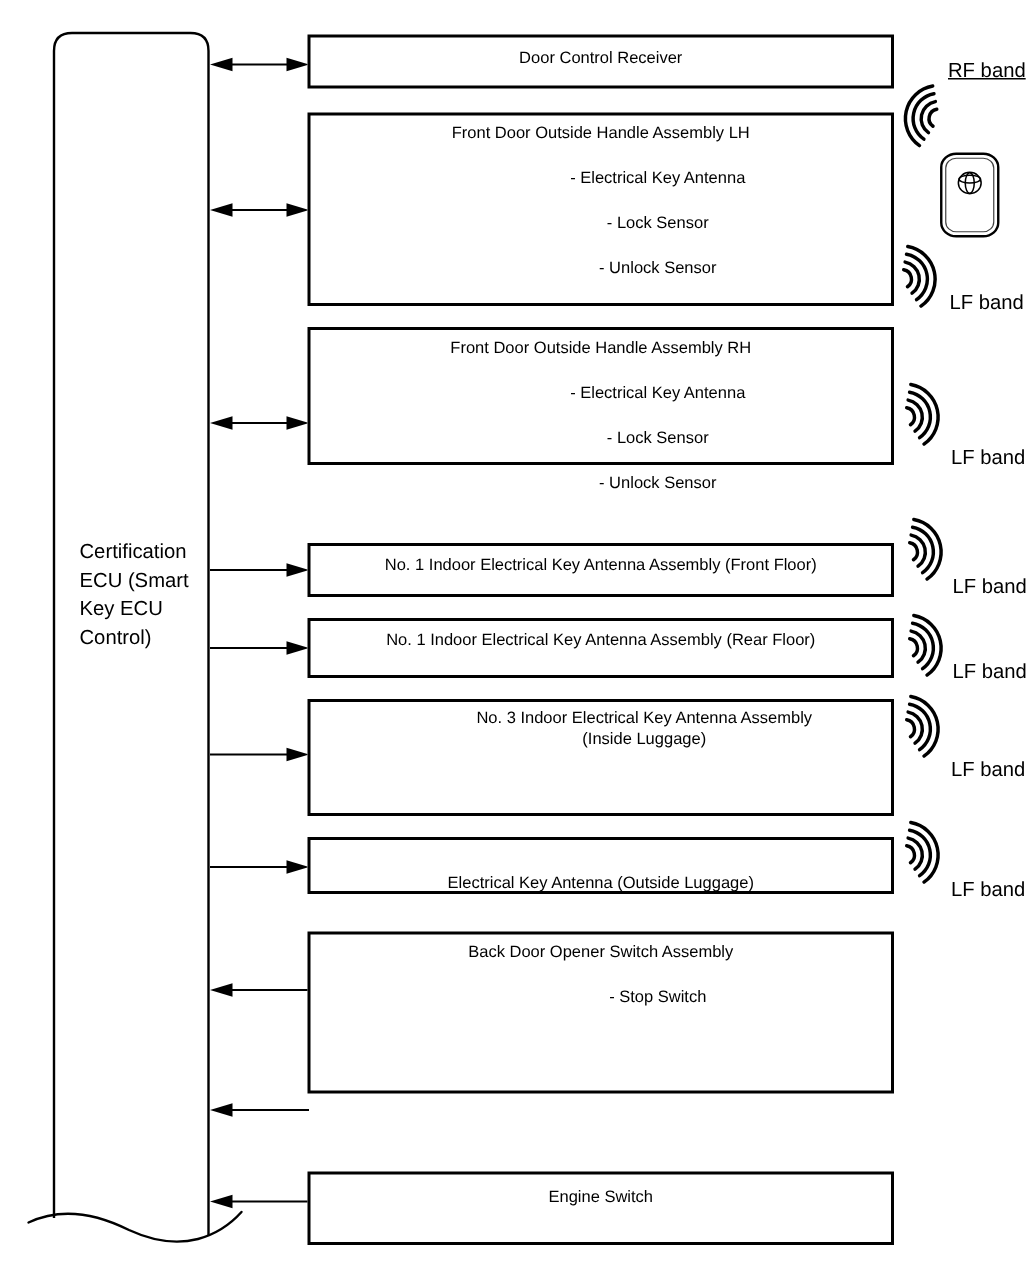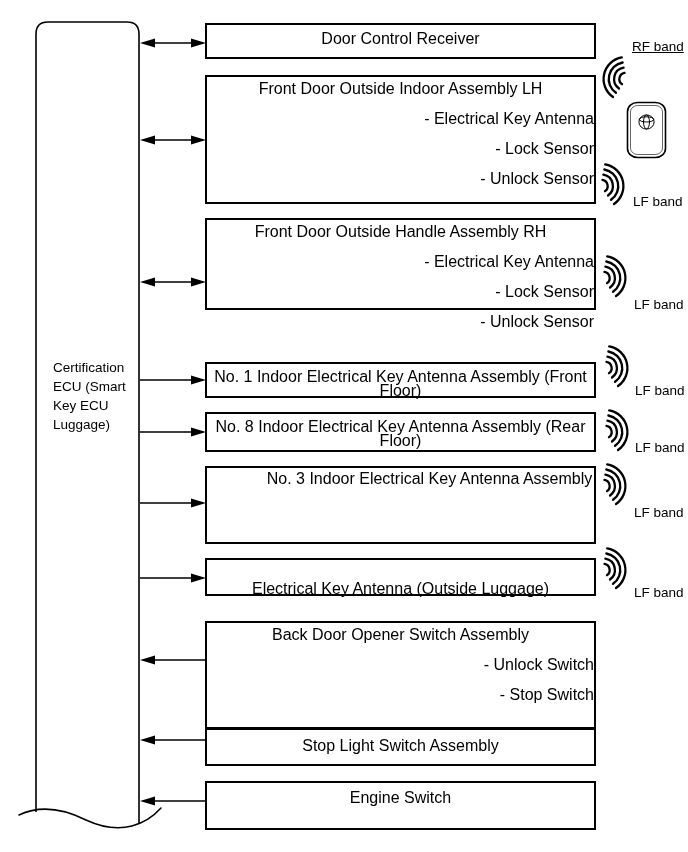--- a/index.html
+++ b/index.html
@@ -5,45 +5,45 @@
   html,body{margin:0;padding:0;background:#ffffff;}
   #stage{
     position:relative;width:688px;height:852px;background:#ffffff;
     font-family:"Liberation Sans","DejaVu Sans",sans-serif;color:#000;
     overflow:hidden;
   }
   svg{position:absolute;overflow:visible;}
   .box{
     position:absolute;left:205px;width:391px;box-sizing:border-box;
     border:2px solid #000;background:#ffffff;text-align:center;
-    font-size:16px;line-height:14px;
+    font-size:11px;line-height:14px;
   }
   .box .title{margin:0;}
-  .box .items{text-align:right;padding-left:76px;}
+  .box .items{text-align:center;padding-left:76px;}
   .box .item{margin-top:16px;white-space:nowrap;}
   .leftalign{text-align:center;padding-left:58px;}
   .bandlabel{position:absolute;font-size:13.5px;line-height:14px;white-space:nowrap;}
   .ecu-label{
     position:absolute;left:53px;top:358px;width:90px;
     font-size:13.5px;line-height:19px;
   }
   .waves{width:32px;height:44px;}
   .waves.rf{transform:scaleX(-1);}
 </style>
 </head>
 <body>
 
 <div id="stage">
 
   <svg style="left:0;top:0;" width="180" height="852" viewBox="0 0 180 852">
     <path d="M 36 812 L 36 34 Q 36 22 48 22 L 127 22 Q 139 22 139 34 L 139 824" fill="none" stroke="#000" stroke-width="1.6"></path>
     <path d="M 19 815 C 38 806 60 807 86 820 C 100 826.5 116 830 132 826 C 143 823 152 818 161 808" fill="none" stroke="#000" stroke-width="1.6" stroke-linecap="round"></path>
   </svg>
 
-  <div class="ecu-label">Certification ECU (Smart Key ECU Luggage)</div>
+  <div class="ecu-label">Certification ECU (Smart Key ECU Control)</div>
 
   <svg style="left:140px;top:37px;" width="66" height="12" viewBox="0 0 66 12">
     <line x1="13" y1="6" x2="53" y2="6" stroke="#000" stroke-width="1.4"></line>
     <polygon points="0,6 15,1.5 15,10.5" fill="#000"></polygon>
       <polygon points="66,6 51,1.5 51,10.5" fill="#000"></polygon>
   </svg>
   <svg style="left:140px;top:134px;" width="66" height="12" viewBox="0 0 66 12">
     <line x1="13" y1="6" x2="53" y2="6" stroke="#000" stroke-width="1.4"></line>
     <polygon points="0,6 15,1.5 15,10.5" fill="#000"></polygon>
       <polygon points="66,6 51,1.5 51,10.5" fill="#000"></polygon>
@@ -82,21 +82,21 @@
   <svg style="left:140px;top:795px;" width="66" height="12" viewBox="0 0 66 12">
     <polygon points="0,6 15,1.5 15,10.5" fill="#000"></polygon>
       <line x1="13" y1="6" x2="66" y2="6" stroke="#000" stroke-width="1.4"></line>
   </svg>
 
   <div class="box" style="top:23px;height:36px;padding-top:7px;">
     <div class="title">Door Control Receiver</div>
   </div>
 
   <div class="box" style="top:75px;height:129px;padding-top:5px;">
-    <div class="title">Front Door Outside Indoor Assembly LH</div>
+    <div class="title">Front Door Outside Handle Assembly LH</div>
     <div class="items">
       <div class="item">- Electrical Key Antenna</div>
       <div class="item">- Lock Sensor</div>
       <div class="item">- Unlock Sensor</div>
     </div>
   </div>
 
   <div class="box" style="top:218px;height:92px;padding-top:5px;">
     <div class="title">Front Door Outside Handle Assembly RH</div>
     <div class="items">
@@ -104,42 +104,39 @@
       <div class="item">- Lock Sensor</div>
       <div class="item">- Unlock Sensor</div>
     </div>
   </div>
 
   <div class="box" style="top:362px;height:36px;padding-top:6px;">
     <div class="title">No. 1 Indoor Electrical Key Antenna Assembly (Front Floor)</div>
   </div>
 
   <div class="box" style="top:412px;height:40px;padding-top:6px;">
-    <div class="title">No. 8 Indoor Electrical Key Antenna Assembly (Rear Floor)</div>
+    <div class="title">No. 1 Indoor Electrical Key Antenna Assembly (Rear Floor)</div>
   </div>
 
   <div class="box leftalign" style="top:466px;height:78px;padding-top:4px;">
     <div class="title">No. 3 Indoor Electrical Key Antenna Assembly</div>
+    <div class="title">(Inside Luggage)</div>
   </div>
 
   <div class="box" style="top:558px;height:38px;padding-top:22px;">
     <div class="title">Electrical Key Antenna (Outside Luggage)</div>
   </div>
 
   <div class="box" style="top:621px;height:108px;padding-top:5px;">
     <div class="title">Back Door Opener Switch Assembly</div>
     <div class="items">
-      <div class="item">- Unlock Switch</div>
       <div class="item">- Stop Switch</div>
     </div>
   </div>
 
-  <div class="box" style="top:728px;height:38px;padding-top:9px;">
-    <div class="title">Stop Light Switch Assembly</div>
-  </div>
 
   <div class="box" style="top:781px;height:49px;padding-top:8px;">
     <div class="title">Engine Switch</div>
   </div>
 
   <svg class="waves rf" style="left:597px;top:56px;" viewBox="0 0 30 42">
     <g fill="none" stroke="#000" stroke-width="2.2" stroke-linecap="round">
       <path d="M 4.0 16.1 A 6 6 0 0 1 6.4 26.9"></path>
       <path d="M 4.9 11.2 A 11 11 0 0 1 9.3 31.0"></path>
       <path d="M 5.8 6.2 A 16 16 0 0 1 12.2 35.1"></path>

